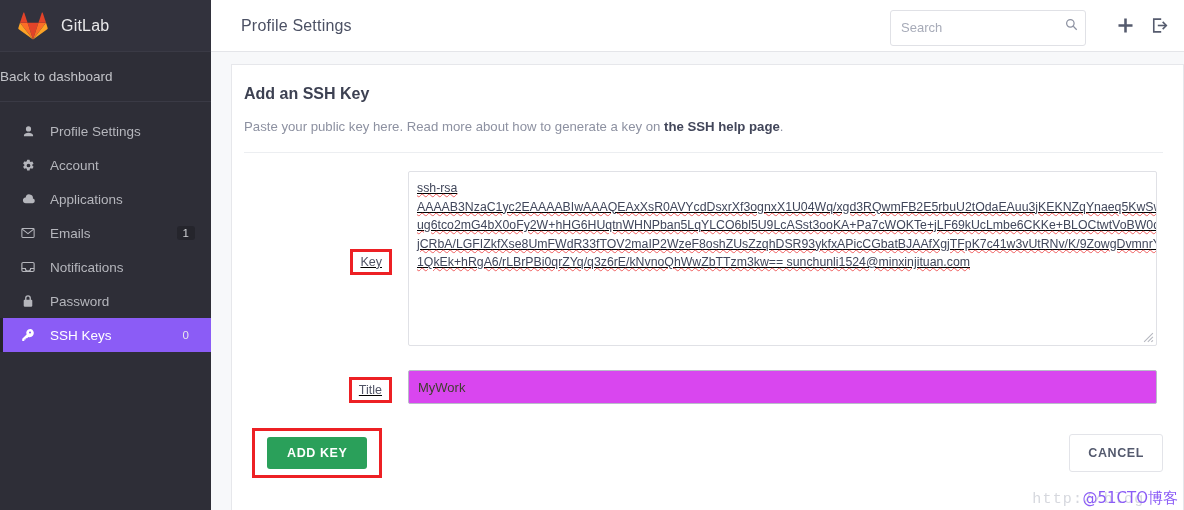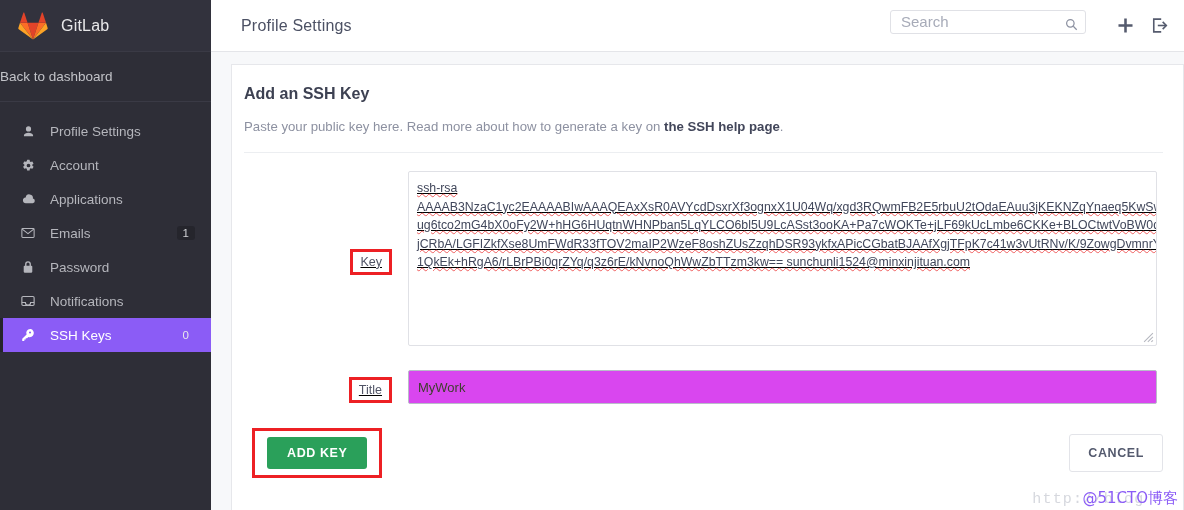--- a/index.html
+++ b/index.html
@@ -113,26 +113,26 @@
   }
   .search-wrap {
     position: relative;
     width: 196px;
     height: 32px;
     flex: 0 0 196px;
     margin-right: 20px;
   }
   .search-input {
     width: 100%;
-    height: 24px;
+    height: 36px;
     border: 1px solid #e0e1e6;
     border-radius: 3px;
     background: #fff;
     padding: 0 28px 0 10px;
-    font-size: 15px;
+    font-size: 13px;
     color: #5a5f70;
     font-family: "Liberation Sans", sans-serif;
     outline: none;
   }
   .search-input::placeholder { color: #a7abb8; }
   .search-icon-btn {
     position: absolute;
     right: 8px; top: 8px;
     color: #8b90a0;
     line-height: 0;
@@ -353,35 +353,35 @@
               <rect x="1" y="1.4" width="14" height="10.2" rx="1"></rect>
               <path d="M1.4 2.1L8 7.2l6.6-5.1"></path>
             </svg>
         </span>
         <span class="nav-label">Emails</span>
         <span class="nav-badge">1</span>
       </div>
 
       <div class="nav-item">
         <span class="nav-icon">
-          <svg width="12" height="14" viewBox="0 0 14 16" fill="currentColor">
-              <path d="M11 6.4h-.6V4.6a3.4 3.4 0 10-6.8 0v1.8H3c-.6 0-1 .5-1 1v6.2c0 .6.4 1 1 1h8c.6 0 1-.4 1-1V7.4c0-.5-.4-1-1-1zM5.2 4.6a1.8 1.8 0 113.6 0v1.8H5.2V4.6z"></path>
-            </svg>
-        </span>
-        <span class="nav-label">Password</span>
-      </div>
-
-      <div class="nav-item">
-        <span class="nav-icon">
           <svg width="14" height="12" viewBox="0 0 16 13" fill="none" stroke="currentColor" stroke-width="1.3">
               <rect x="1" y="1.3" width="14" height="10.4" rx="1.4"></rect>
               <path d="M1 8.2h4a3 3 0 006 0h4"></path>
             </svg>
         </span>
         <span class="nav-label">Notifications</span>
+      </div>
+
+      <div class="nav-item">
+        <span class="nav-icon">
+          <svg width="12" height="14" viewBox="0 0 14 16" fill="currentColor">
+              <path d="M11 6.4h-.6V4.6a3.4 3.4 0 10-6.8 0v1.8H3c-.6 0-1 .5-1 1v6.2c0 .6.4 1 1 1h8c.6 0 1-.4 1-1V7.4c0-.5-.4-1-1-1zM5.2 4.6a1.8 1.8 0 113.6 0v1.8H5.2V4.6z"></path>
+            </svg>
+        </span>
+        <span class="nav-label">Password</span>
       </div>
 
       <div class="nav-item active">
         <span class="nav-icon">
           <svg width="14" height="14" viewBox="0 0 16 16" fill="currentColor">
               <path d="M10.4 1.2a4.4 4.4 0 00-4 6.2L1.4 12.4v2.4h2.4v-1.6h1.6v-1.6h1.6l1.4-1.4a4.4 4.4 0 103-9zm1.1 4a1.2 1.2 0 11-1.2-1.2 1.2 1.2 0 011.2 1.2z"></path>
             </svg>
         </span>
         <span class="nav-label">SSH Keys</span>
         <span class="nav-badge">0</span>

